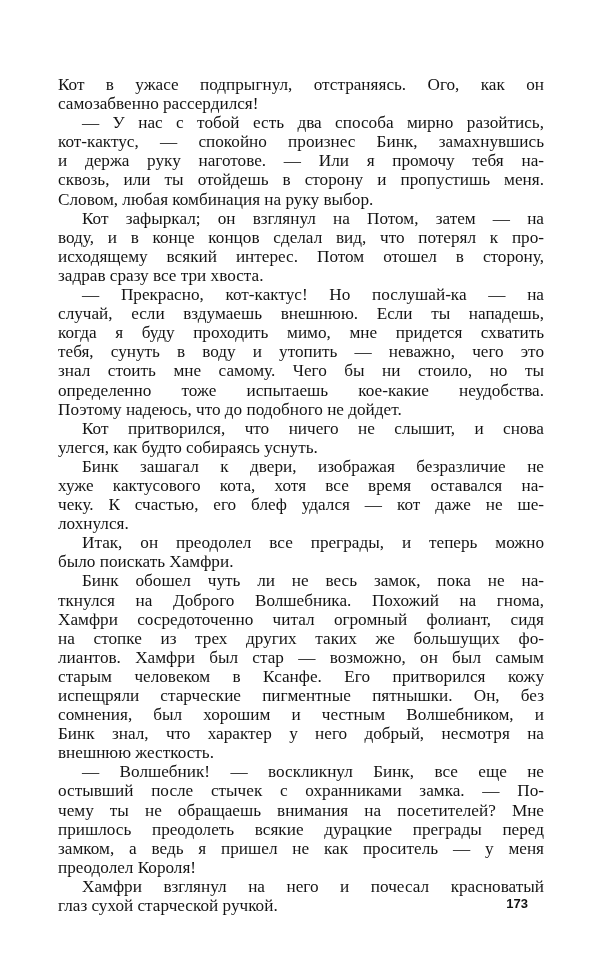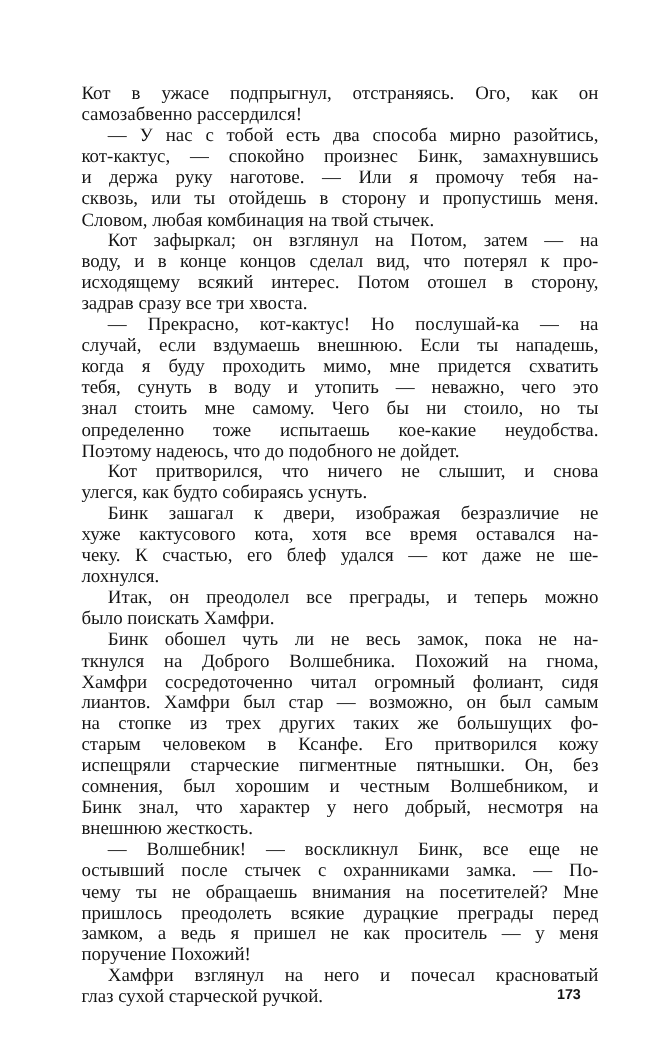--- a/index.html
+++ b/index.html
@@ -26,21 +26,20 @@
     .para {
       margin: 0;
       text-indent: 0;
     }
     .line {
       display: block;
       white-space: nowrap;
       text-align: justify;
       text-align-last: justify;
       height: 19.1px;
-      margin-left: 16px;
     }
     .line.last {
       text-align-last: left;
     }
     .line.indent {
       padding-left: 24px;
     }
     .page-number {
       position: absolute;
       left: 0;
@@ -60,21 +59,21 @@
   <div id="paragraphs">
       <div class="para">
         <span class="line">Кот в ужасе подпрыгнул, отстраняясь. Ого, как он</span>
         <span class="line last">самозабвенно рассердился!</span>
       </div>
       <div class="para">
         <span class="line indent">— У нас с тобой есть два способа мирно разойтись,</span>
         <span class="line">кот-кактус, — спокойно произнес Бинк, замахнувшись</span>
         <span class="line">и держа руку наготове. — Или я промочу тебя на-</span>
         <span class="line">сквозь, или ты отойдешь в сторону и пропустишь меня.</span>
-        <span class="line last">Словом, любая комбинация на твой стычек.</span>
+        <span class="line last">Словом, любая комбинация на руку выбор.</span>
       </div>
       <div class="para">
         <span class="line indent">Кот зафыркал; он взглянул на Потом, затем — на</span>
         <span class="line">воду, и в конце концов сделал вид, что потерял к про-</span>
         <span class="line">исходящему всякий интерес. Потом отошел в сторону,</span>
         <span class="line last">задрав сразу все три хвоста.</span>
       </div>
       <div class="para">
         <span class="line indent">— Прекрасно, кот-кактус! Но послушай-ка — на</span>
         <span class="line">случай, если вздумаешь внешнюю. Если ты нападешь,</span>
@@ -95,35 +94,35 @@
         <span class="line last">лохнулся.</span>
       </div>
       <div class="para">
         <span class="line indent">Итак, он преодолел все преграды, и теперь можно</span>
         <span class="line last">было поискать Хамфри.</span>
       </div>
       <div class="para">
         <span class="line indent">Бинк обошел чуть ли не весь замок, пока не на-</span>
         <span class="line">ткнулся на Доброго Волшебника. Похожий на гнома,</span>
         <span class="line">Хамфри сосредоточенно читал огромный фолиант, сидя</span>
+        <span class="line">на стопке из трех других таких же большущих фо-</span>
         <span class="line">лиантов. Хамфри был стар — возможно, он был самым</span>
-        <span class="line">на стопке из трех других таких же большущих фо-</span>
         <span class="line">старым человеком в Ксанфе. Его притворился кожу</span>
         <span class="line">испещряли старческие пигментные пятнышки. Он, без</span>
         <span class="line">сомнения, был хорошим и честным Волшебником, и</span>
         <span class="line">Бинк знал, что характер у него добрый, несмотря на</span>
         <span class="line last">внешнюю жесткость.</span>
       </div>
       <div class="para">
         <span class="line indent">— Волшебник! — воскликнул Бинк, все еще не</span>
         <span class="line">остывший после стычек с охранниками замка. — По-</span>
         <span class="line">чему ты не обращаешь внимания на посетителей? Мне</span>
         <span class="line">пришлось преодолеть всякие дурацкие преграды перед</span>
         <span class="line">замком, а ведь я пришел не как проситель — у меня</span>
-        <span class="line last">поручение Похожий!</span>
+        <span class="line last">преодолел Короля!</span>
       </div>
       <div class="para">
         <span class="line indent">Хамфри взглянул на него и почесал красноватый</span>
         <span class="line last">глаз сухой старческой ручкой.</span>
       </div>
     </div>
 </div>
 
 <div class="page-number">173</div>
 

